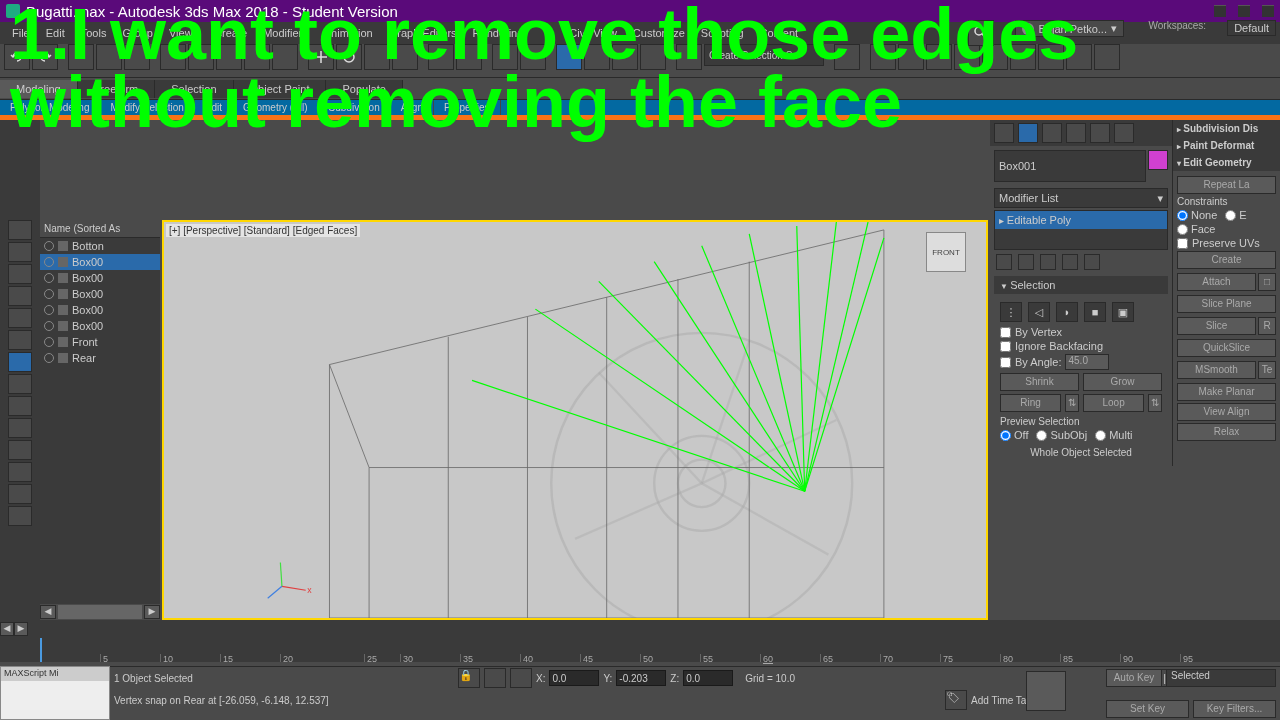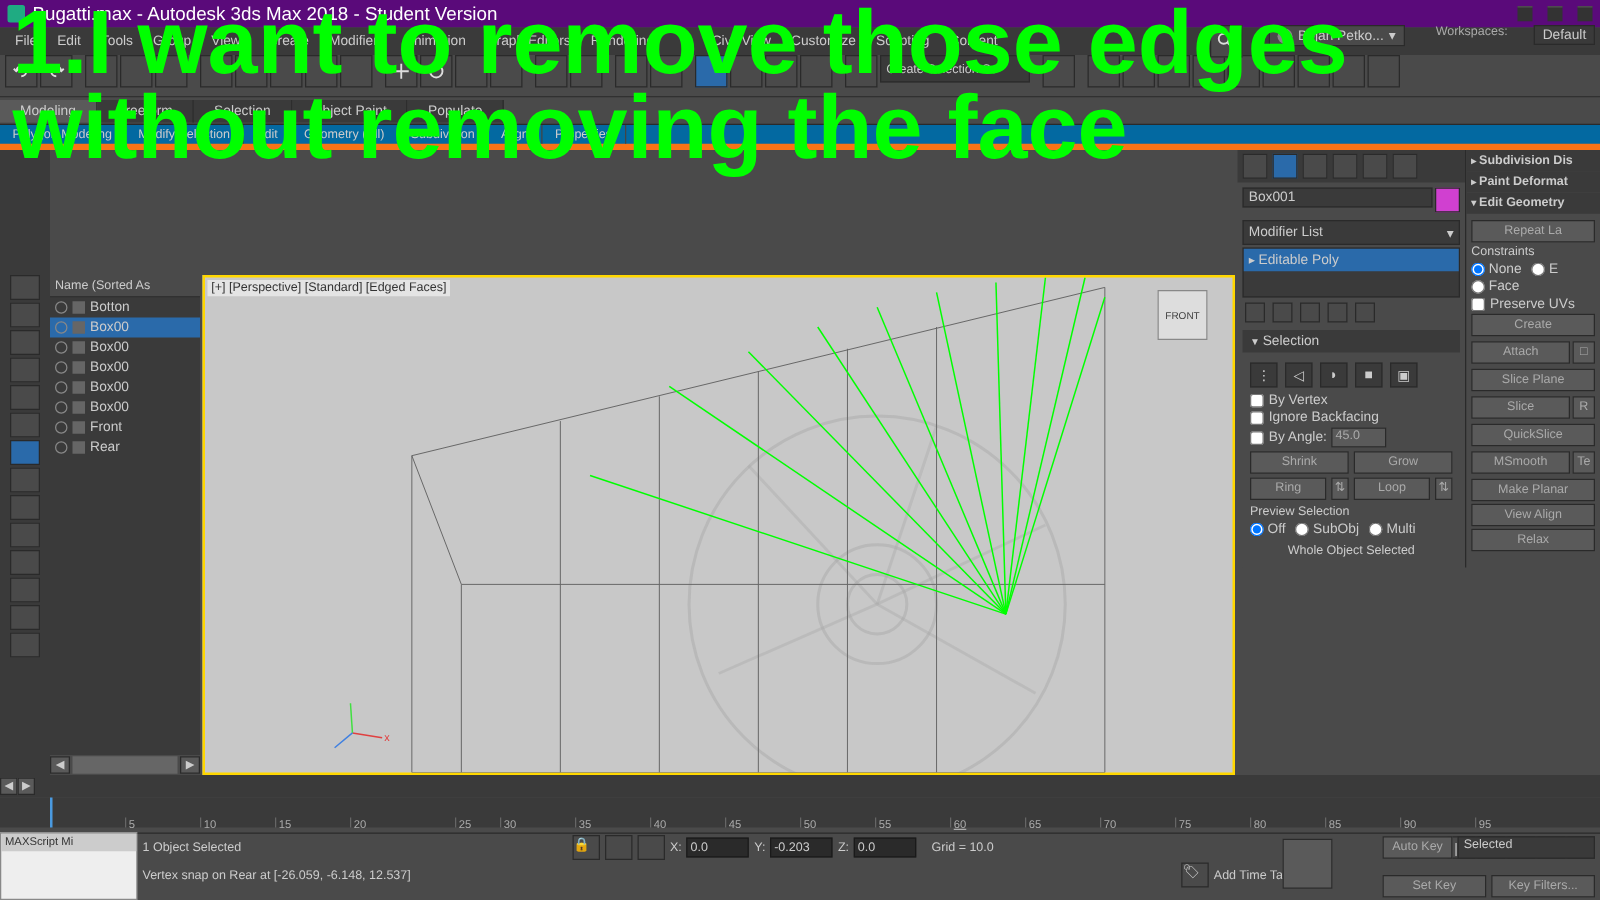--- a/index.html
+++ b/index.html
@@ -40,21 +40,21 @@
   .scrollbar-h .arrow{width:16px;height:14px;background:#5a5a5a;border:1px solid #2a2a2a;text-align:center;font-size:9px}
   .scrollbar-h .thumb{flex:1;height:14px;background:#666;margin:0 2px}
   .viewport{flex:1;background:#c8c8c8;margin:100px 2px 0 2px;position:relative;border:2px solid #888}
   .viewport.active{border-color:#ffd700}
   .viewportlabel{position:absolute;top:2px;left:2px;font-size:10px;color:#333;background:rgba(255,255,255,0.5);padding:1px 3px}
   .viewcube{position:absolute;top:10px;right:20px;width:40px;height:40px;background:#ddd;border:1px solid #888;font-size:8px;color:#444;display:flex;align-items:center;justify-content:center}
   .rightpanel{width:290px;background:#4a4a4a;display:flex;flex-direction:column}
   .righttools{height:26px;background:#3a3a3a;display:flex;align-items:center;padding:0 4px;gap:4px}
   .rticon{width:20px;height:20px;background:#4a4a4a;border:1px solid #2a2a2a;cursor:pointer}
   .objname{display:flex;padding:4px;gap:2px}
-  .objname input{flex:1;height:16px;background:#3a3a3a;border:1px solid #2a2a2a;padding:0 4px;color:#ccc}
+  .objname input{flex:1;height:32px;background:#3a3a3a;border:1px solid #2a2a2a;padding:0 4px;color:#ccc}
   .colorswatch{width:20px;height:20px;background:#d040d0;border:1px solid #2a2a2a}
   .modlist{margin:2px 4px;height:20px;background:#3a3a3a;border:1px solid #2a2a2a;padding:2px 4px;display:flex;align-items:center;justify-content:space-between}
   .modstack{margin:2px 4px;height:40px;background:#3a3a3a;border:1px solid #2a2a2a}
   .modstack .moditem{background:#2a6aaa;padding:3px 4px;font-size:10px}
   .modtoolbar{margin:2px 4px;display:flex;gap:6px;padding:2px}
   .modtbtn{width:16px;height:16px;background:#4a4a4a;border:1px solid #2a2a2a}
   .rollout{margin:4px 4px 0 4px;background:#4a4a4a}
   .rollouthead{background:#3a3a3a;padding:3px 6px;font-size:11px;cursor:pointer}
   .rollouthead::before{content:"▼ ";font-size:8px}
   .rolloutbody{padding:4px 6px}

